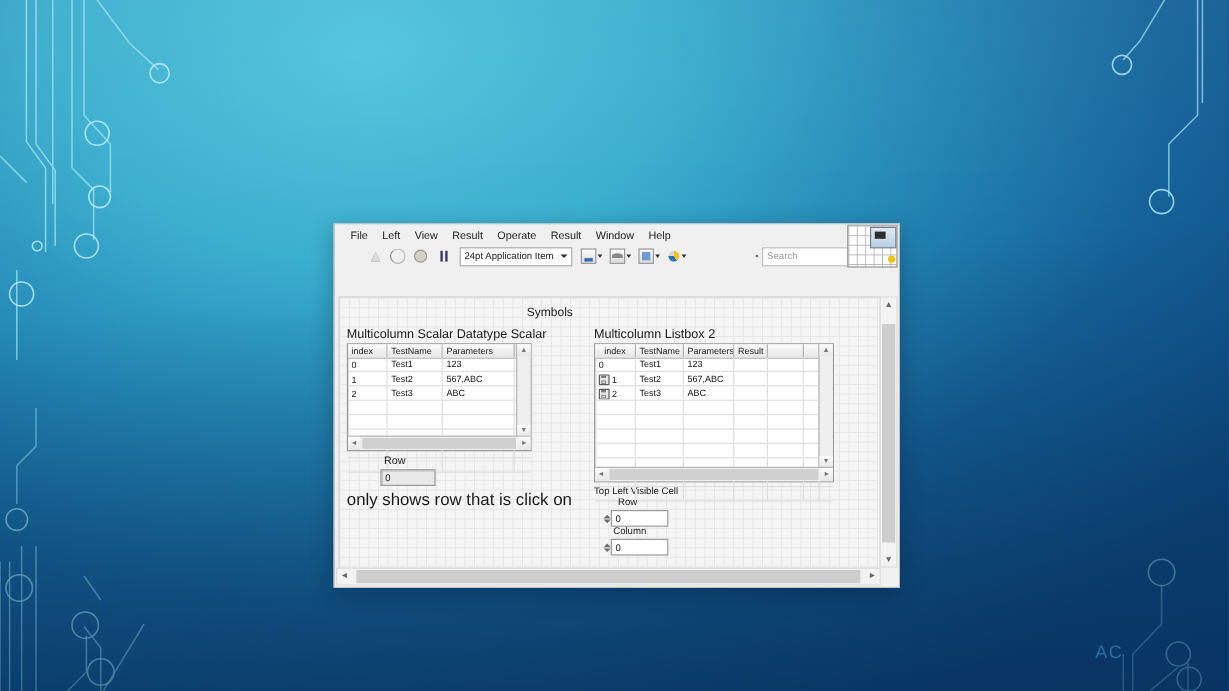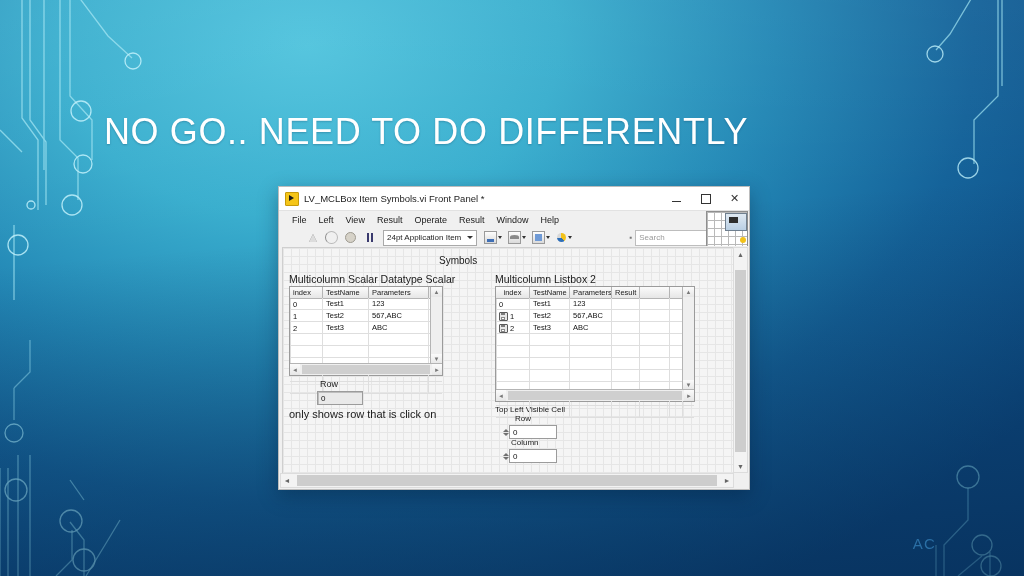--- a/index.html
+++ b/index.html
@@ -121,21 +121,21 @@
   .hscroll{position:absolute;left:1px;right:15px;bottom:1px;height:13px;background:#f3f3f3;border:1px solid #dcdcdc;}
   .hscroll .lf,.hscroll .rt{position:absolute;top:0;bottom:0;width:12px;display:flex;align-items:center;justify-content:center;color:#666;font-size:7px;}
   .hscroll .lf{left:0;} .hscroll .rt{right:0;}
   .hscroll .thumb{position:absolute;top:1px;bottom:1px;left:16px;right:16px;background:#cdcdcd;}
   .corner{position:absolute;right:1px;bottom:1px;width:13px;height:13px;background:#f0f0f0;}
 
   .lbl{position:absolute;color:#1a1a1a;white-space:nowrap;}
   .lbl.sym{font-size:10px;left:156px;top:7px;}
   .lbl.h1{font-size:10.5px;left:6px;top:25px;}
   .lbl.h2{font-size:10.5px;left:212px;top:25px;}
-  .lbl.note{font-size:11px;left:6px;top:160px;}
+  .lbl.note{font-size:14px;left:6px;top:160px;}
   .lbl.tlvc{font-size:8px;left:212px;top:157px;}
 
   
   .listbox{position:absolute;background:#fff;border:1px solid #9b9b9b;box-shadow:inset 0 0 0 1px #dcdcdc;}
   .lb-head{display:flex;height:11px;background:#ececec;border-bottom:1px solid #b4b4b4;}
   .lb-head .hc{
     font-size:7.5px;color:#1a1a1a;padding:1px 0 0 3px;
     border-right:1px solid #b4b4b4;background:linear-gradient(#fbfbfb,#e6e6e6);
     overflow:hidden;white-space:nowrap;box-sizing:border-box;
   }
@@ -234,40 +234,24 @@
       <path d="M96 576 V552"></path>
     </g>
     <g stroke="#7fd0ea" stroke-width="1.3" fill="none" opacity=".75">
       <circle cx="74" cy="477" r="11"></circle>
       <circle cx="88" cy="545" r="10"></circle>
       <circle cx="96" cy="541" r="0"></circle>
       <circle cx="97" cy="566" r="10"></circle>
     </g>
   </svg>
 
-  <h1 class="slide-title">NO GO.. NEED TO DO DIFFERENTLY</h1>
   <div class="slide-footer">AC</div>
 
   <div class="lv-window">
 
-    <div class="titlebar">
-      <span class="tb-icon"></span>
-      <span class="tb-title">LV_MCLBox Item Symbols.vi Front Panel *</span>
-      <span class="win-btns">
-        <span class="win-btn">
-            <i class="min"></i>
-          </span>
-        <span class="win-btn">
-            <i class="max"></i>
-          </span>
-        <span class="win-btn">
-            <span class="cls">✕</span>
-          </span>
-      </span>
-    </div>
 
     <div class="menubar">
       <span class="menu-item">File</span>
       <span class="menu-item">Left</span>
       <span class="menu-item">View</span>
       <span class="menu-item">Result</span>
       <span class="menu-item">Operate</span>
       <span class="menu-item">Result</span>
       <span class="menu-item">Window</span>
       <span class="menu-item">Help</span>

